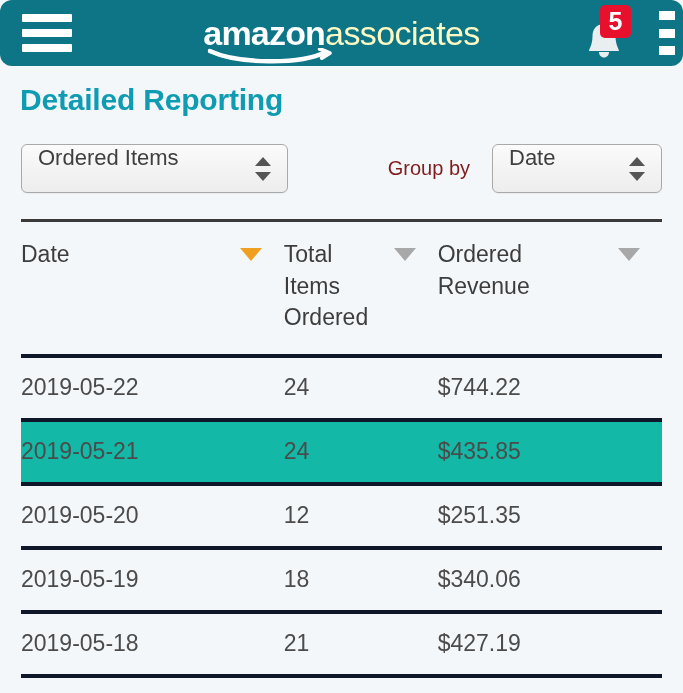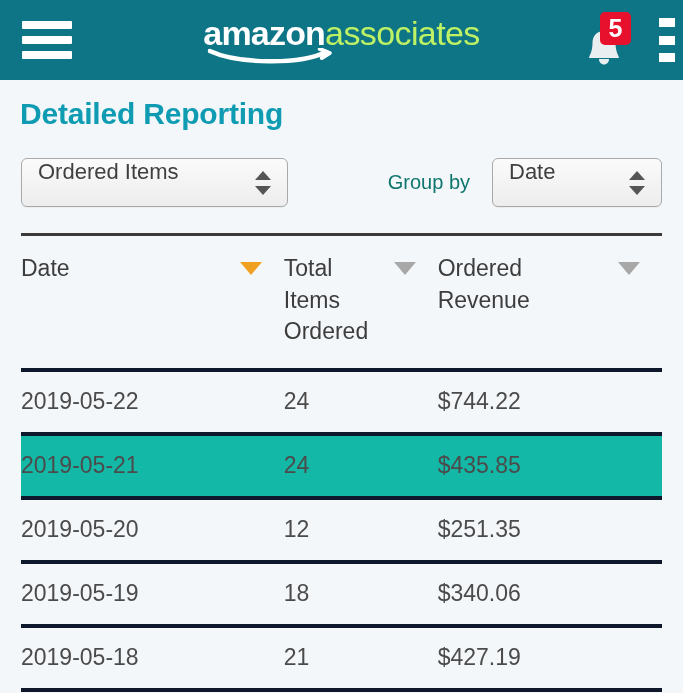--- a/index.html
+++ b/index.html
@@ -11,24 +11,25 @@
     height: 693px;
     overflow: hidden;
     background: #f4f7fa;
     font-family: "Liberation Sans", sans-serif;
     -webkit-font-smoothing: antialiased;
   }
 
   
   .topbar {
     position: relative;
-    height: 80px;
+    height: 66px;
     background: #0d7586;
     display: flex;
     align-items: center;
+    border-radius: 12px;
   }
 
   .hamburger {
     position: absolute;
     left: 22px;
     top: 50%;
     transform: translateY(-50%);
     width: 50px;
     height: 38px;
     display: flex;
@@ -60,21 +61,21 @@
   }
   .brand-amazon {
     font-size: 34px;
     font-weight: bold;
     color: #ffffff;
     letter-spacing: -0.8px;
   }
   .brand-associates {
     font-size: 34px;
     font-weight: 300;
-    color: #bef264;
+    color: #fef9c3;
     letter-spacing: -0.6px;
   }
   .brand-swoosh {
     position: relative;
     height: 12px;
     margin-top: -2px;
     margin-left: 4px;
   }
   .brand-swoosh svg { display: block; }
 
@@ -191,21 +192,21 @@
   }
   .spinner .up { border-bottom: 9px solid #555555; }
   .spinner .down { border-top: 9px solid #555555; }
 
   .groupby-wrap {
     display: flex;
     align-items: center;
   }
   .groupby-label {
     font-size: 20px;
-    color: #0f766e;
+    color: #7f1d1d;
     font-weight: 300;
     margin-right: 22px;
     white-space: nowrap;
   }
 
   
   .table-wrap {
     margin: 26px 21px 0 21px;
     border-top: 3px solid #3a3a3a;
   }

